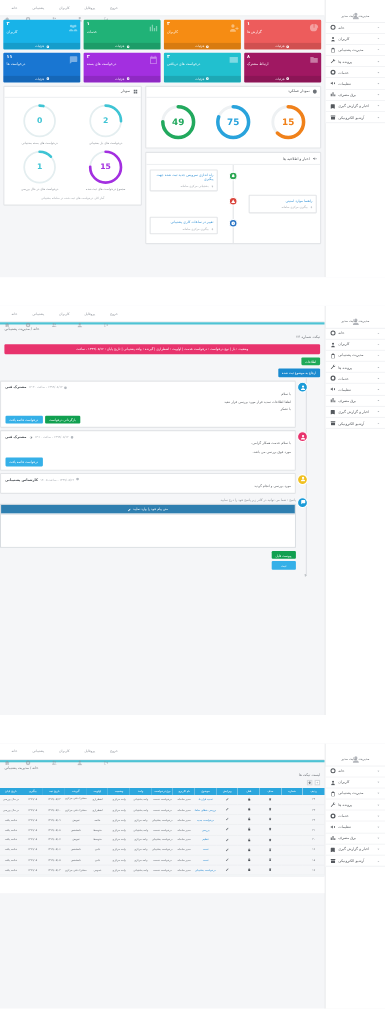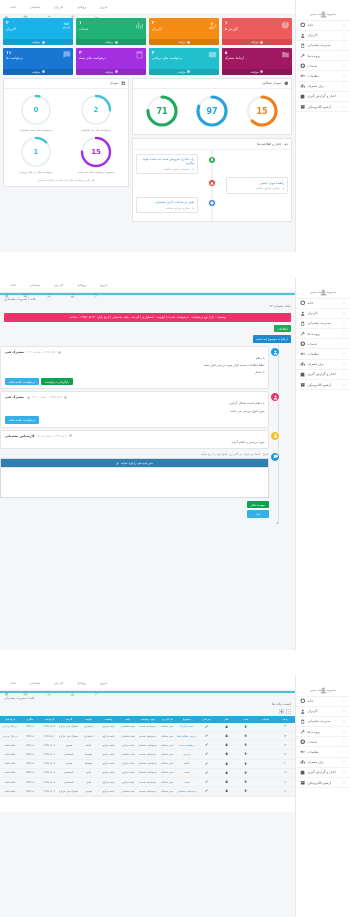--- a/index.html
+++ b/index.html
@@ -535,28 +535,28 @@
                   <circle cx="17" cy="17" r="14" fill="none" stroke="#eef1f3" stroke-width="2.6"></circle>
                   <circle cx="17" cy="17" r="14" fill="none" stroke="#f0811a" stroke-width="3.2" stroke-linecap="round" stroke-dasharray="54.538048466318806 87.96459430051421"></circle>
                 </svg>
                 <span class="dv" style="color:#f0811a">15</span>
               </div>
               <div class="donut">
                 <svg viewBox="0 0 34 34">
                   <circle cx="17" cy="17" r="14" fill="none" stroke="#eef1f3" stroke-width="2.6"></circle>
                   <circle cx="17" cy="17" r="14" fill="none" stroke="#29a3dc" stroke-width="3.2" stroke-linecap="round" stroke-dasharray="70.37167544041137 87.96459430051421"></circle>
                 </svg>
-                <span class="dv" style="color:#29a3dc">97</span>
+                <span class="dv" style="color:#29a3dc">75</span>
               </div>
               <div class="donut">
                 <svg viewBox="0 0 34 34">
                   <circle cx="17" cy="17" r="14" fill="none" stroke="#eef1f3" stroke-width="2.6"></circle>
                   <circle cx="17" cy="17" r="14" fill="none" stroke="#22a95e" stroke-width="3.2" stroke-linecap="round" stroke-dasharray="65.97344572538566 87.96459430051421"></circle>
                 </svg>
-                <span class="dv" style="color:#22a95e">71</span>
+                <span class="dv" style="color:#22a95e">49</span>
               </div>
             </div>
         </div>
 
         <div class="panel" style="margin-top:3px;">
           <div class="panel-head">
             <span class="ph-ic">
               <svg viewBox="0 0 24 24">
                   <path d="M3 10v4h3l5 4V6L6 10H3zm13-2v8a4 4 0 000-8z"></path>
                 </svg>

